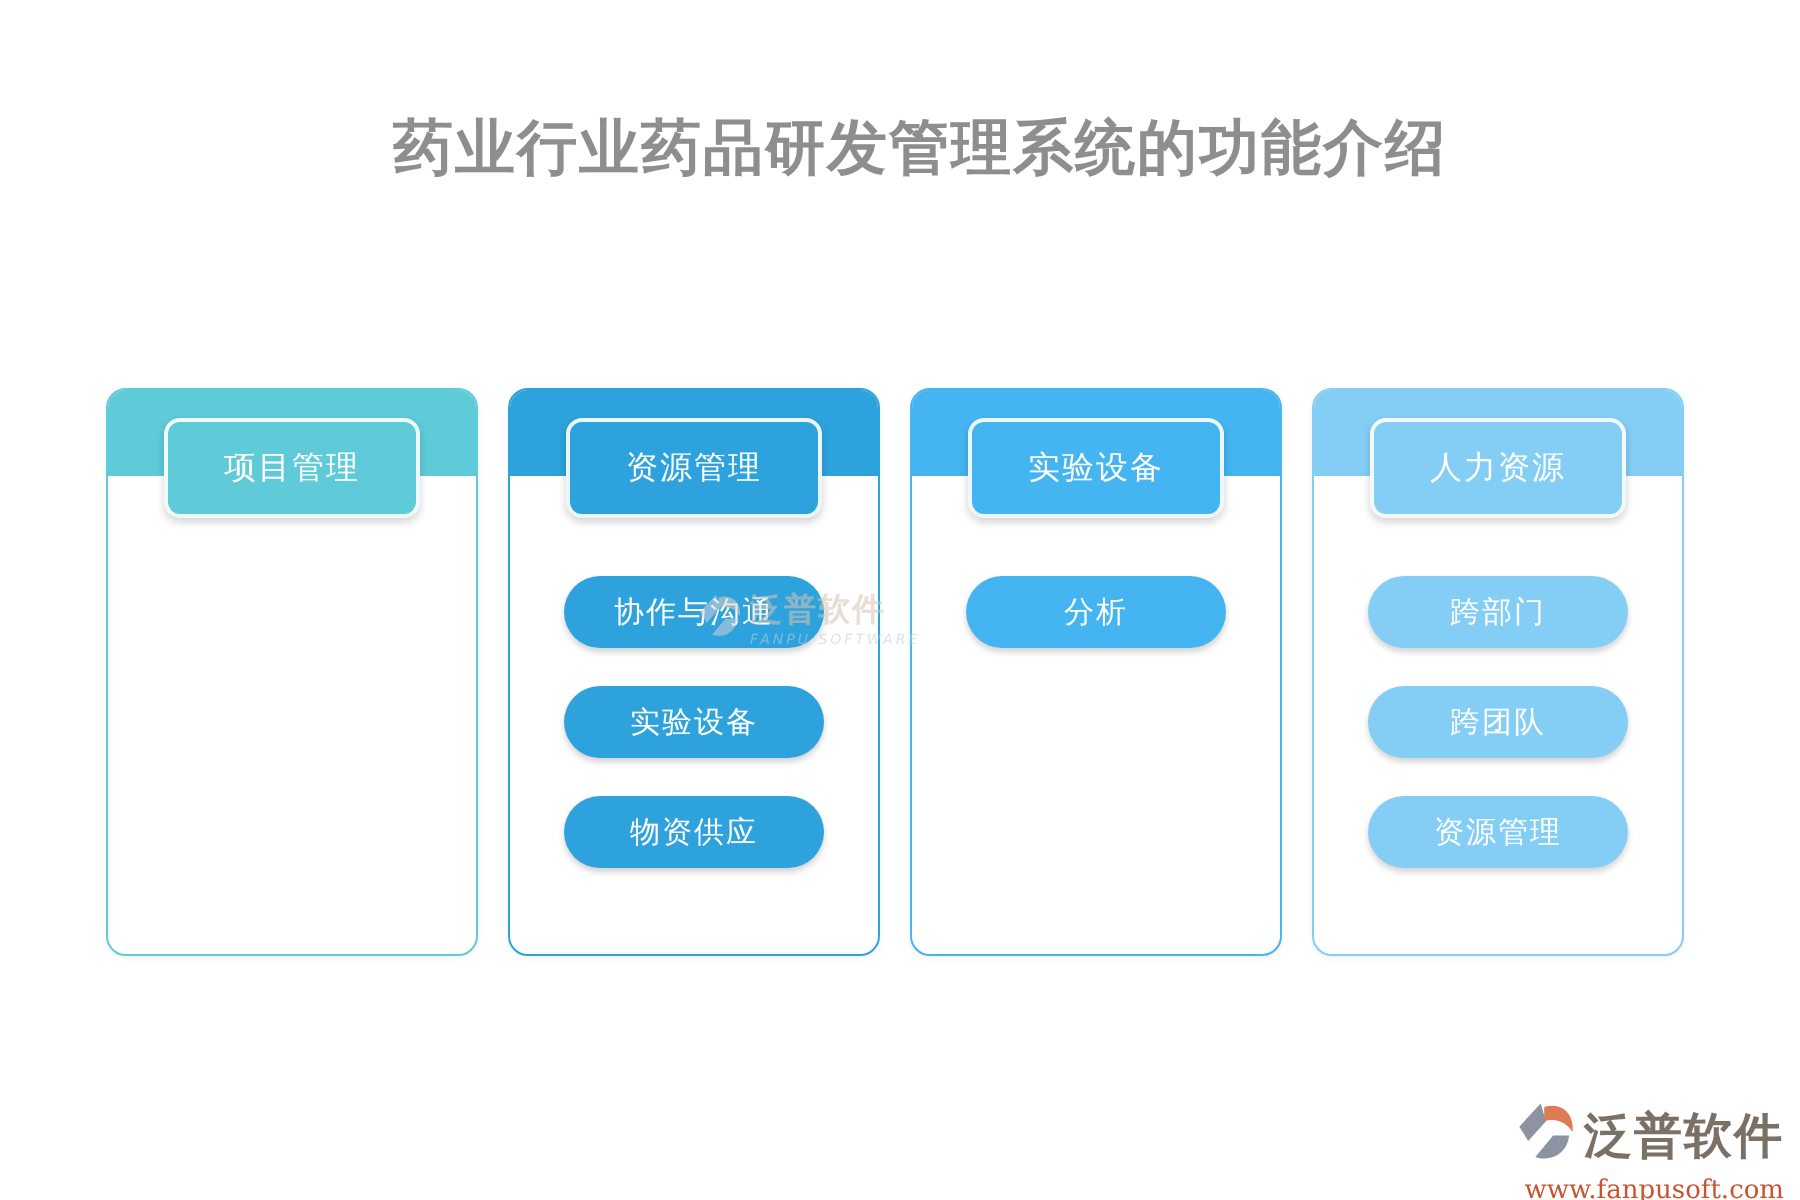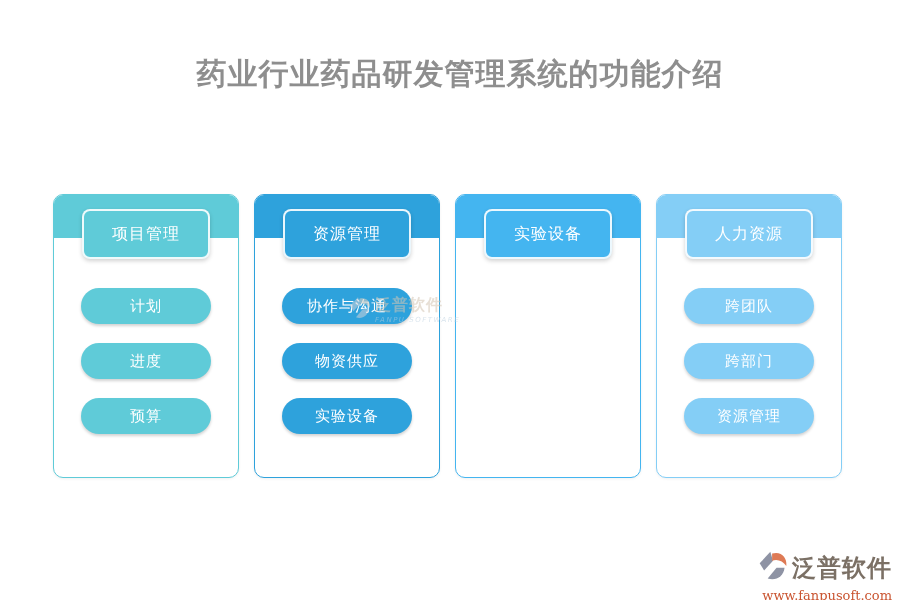--- a/index.html
+++ b/index.html
@@ -124,56 +124,52 @@
 
 <div class="page-title">药业行业药品研发管理系统的功能介绍</div>
 
 <div class="cards-row">
 
   <div class="card" style="--c: #5FCBD8;">
     <div class="band"></div>
     <div class="tab">
       <span>项目管理</span>
     </div>
-    <div class="btns">
-      <div class="btn">计划</div>
-      <div class="btn">进度</div>
-      <div class="btn">预算</div>
-    </div>
   </div>
 
   <div class="card" style="--c: #2EA2DC;">
     <div class="band"></div>
     <div class="tab">
       <span>资源管理</span>
     </div>
     <div class="btns">
       <div class="btn">协作与沟通</div>
+      <div class="btn">实验设备</div>
       <div class="btn">物资供应</div>
-      <div class="btn">实验设备</div>
     </div>
   </div>
 
   <div class="card" style="--c: #44B5F0;">
     <div class="band"></div>
     <div class="tab">
       <span>实验设备</span>
     </div>
     <div class="btns">
+      <div class="btn">分析</div>
     </div>
   </div>
 
   <div class="card" style="--c: #84CEF6;">
     <div class="band"></div>
     <div class="tab">
       <span>人力资源</span>
     </div>
     <div class="btns">
+      <div class="btn">跨部门</div>
       <div class="btn">跨团队</div>
-      <div class="btn">跨部门</div>
       <div class="btn">资源管理</div>
     </div>
   </div>
 
 </div>
 
 <div class="watermark">
   <span>
     <svg width="24" height="26" viewBox="0 0 36 36">
       <path d="M3 15 L15 2 L18 12 L8 23 Z" fill="#cfd3da"></path>

